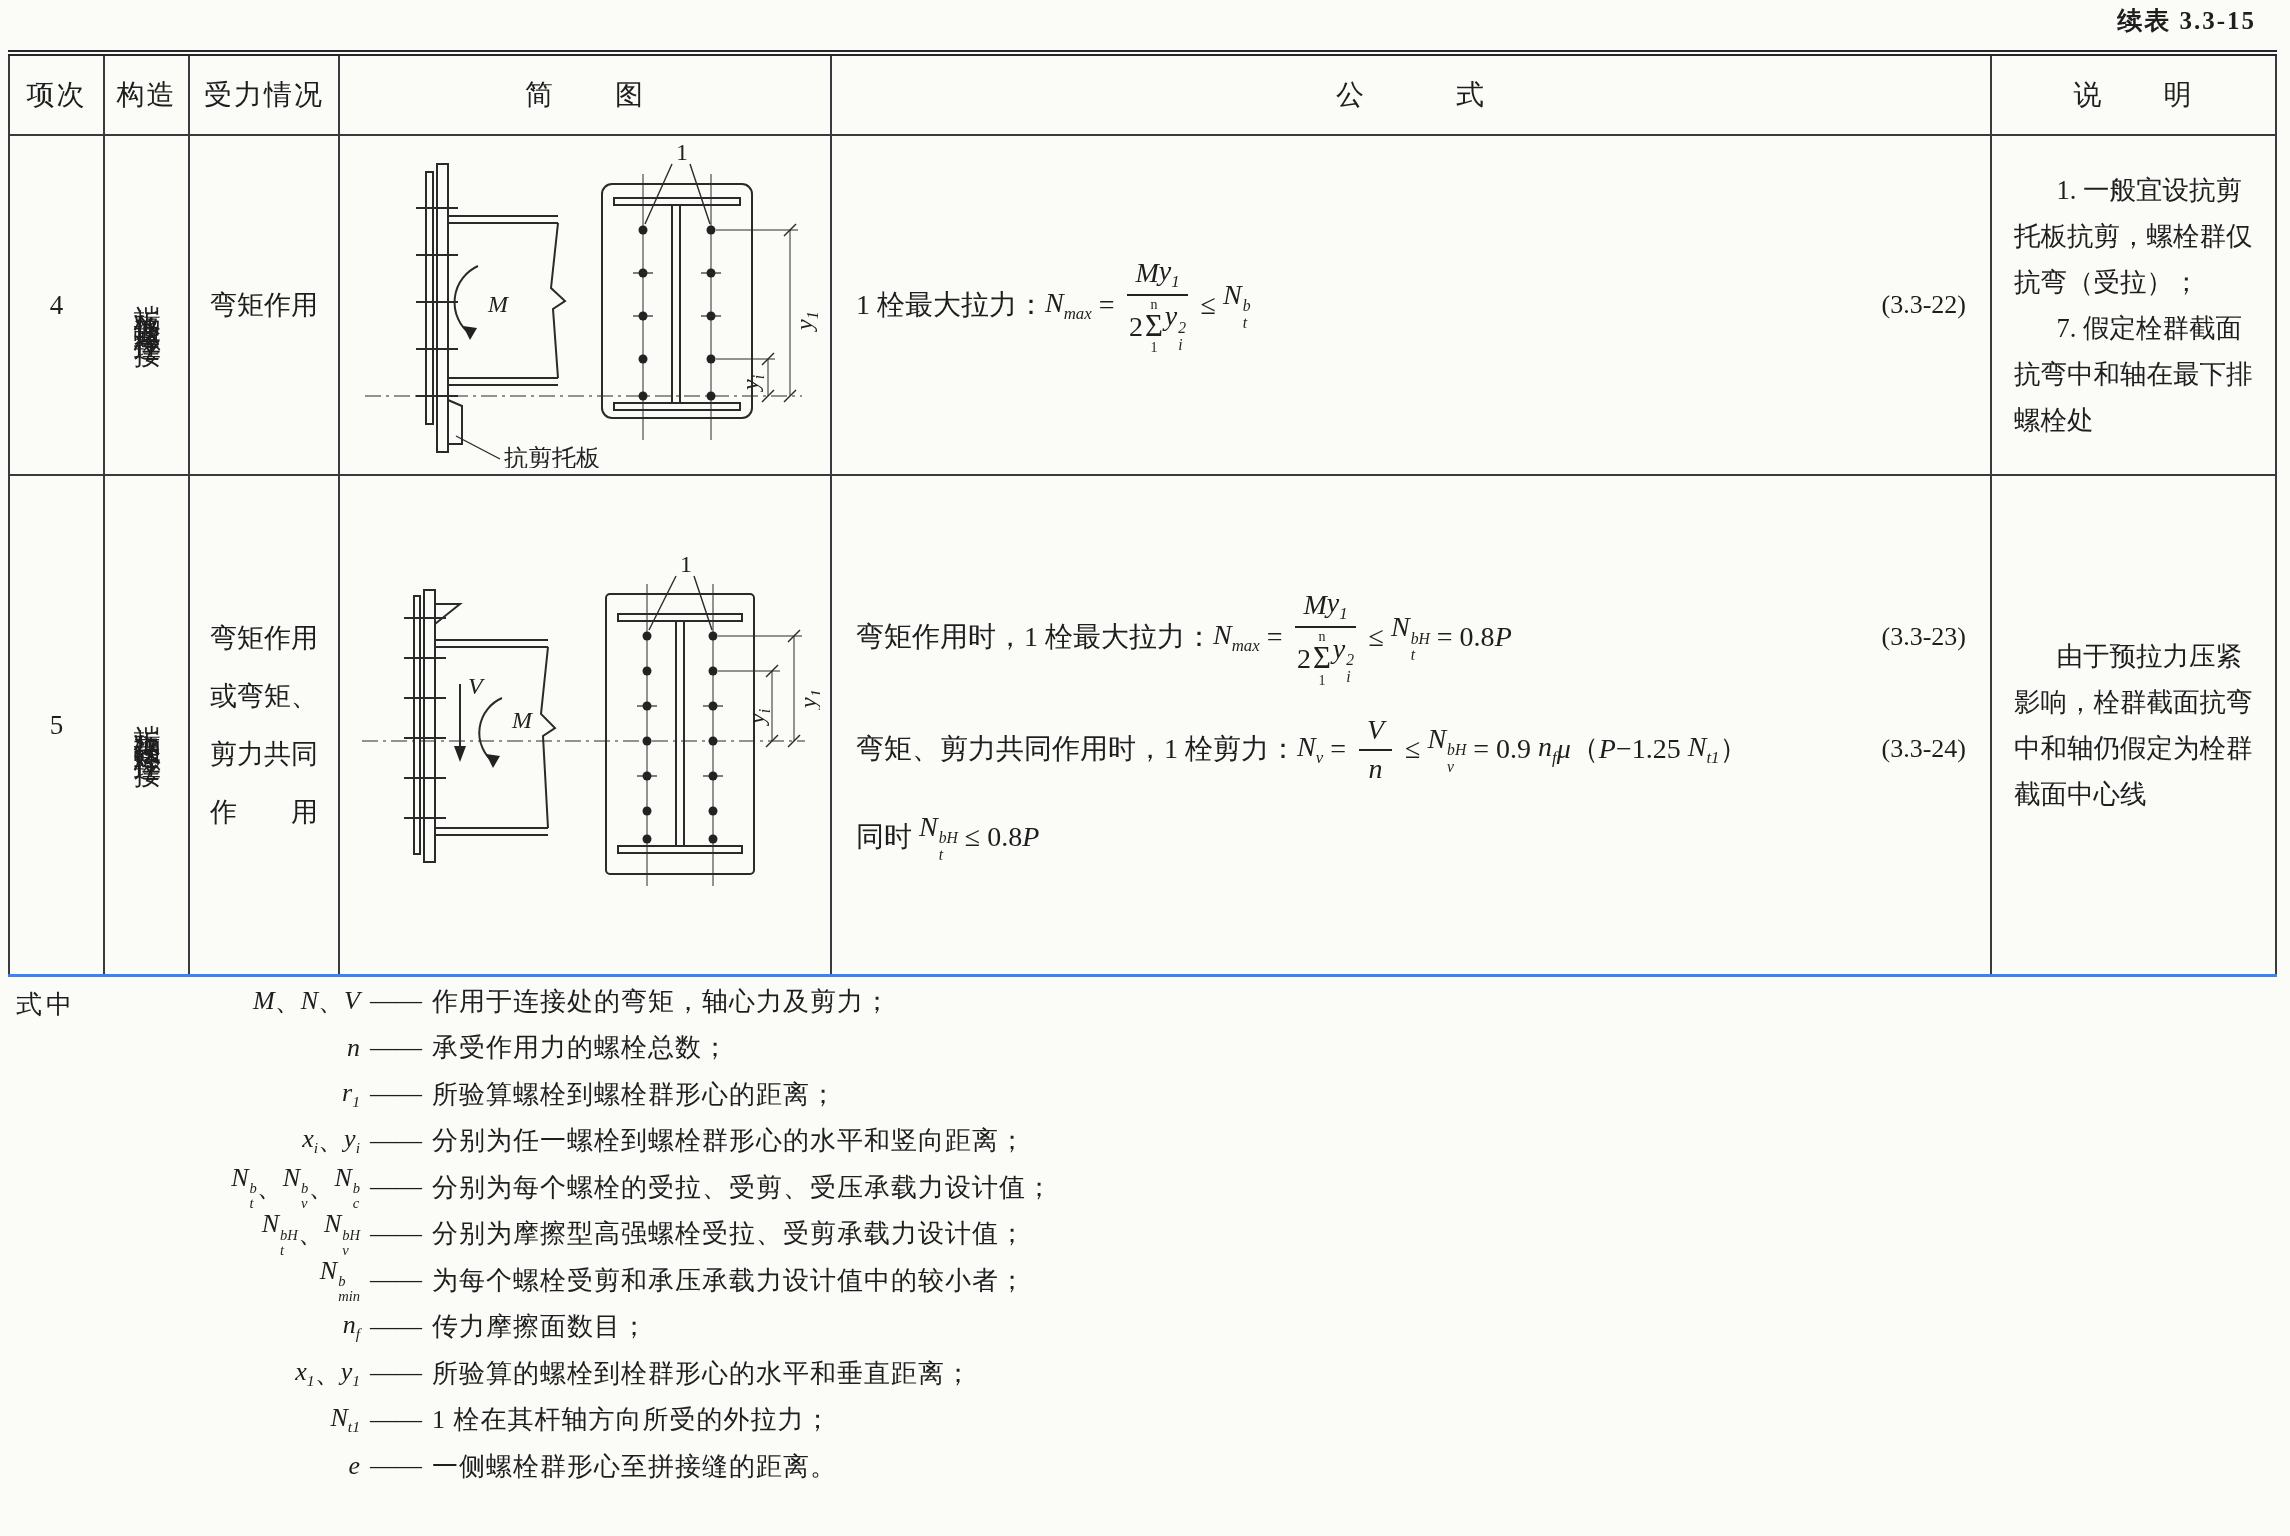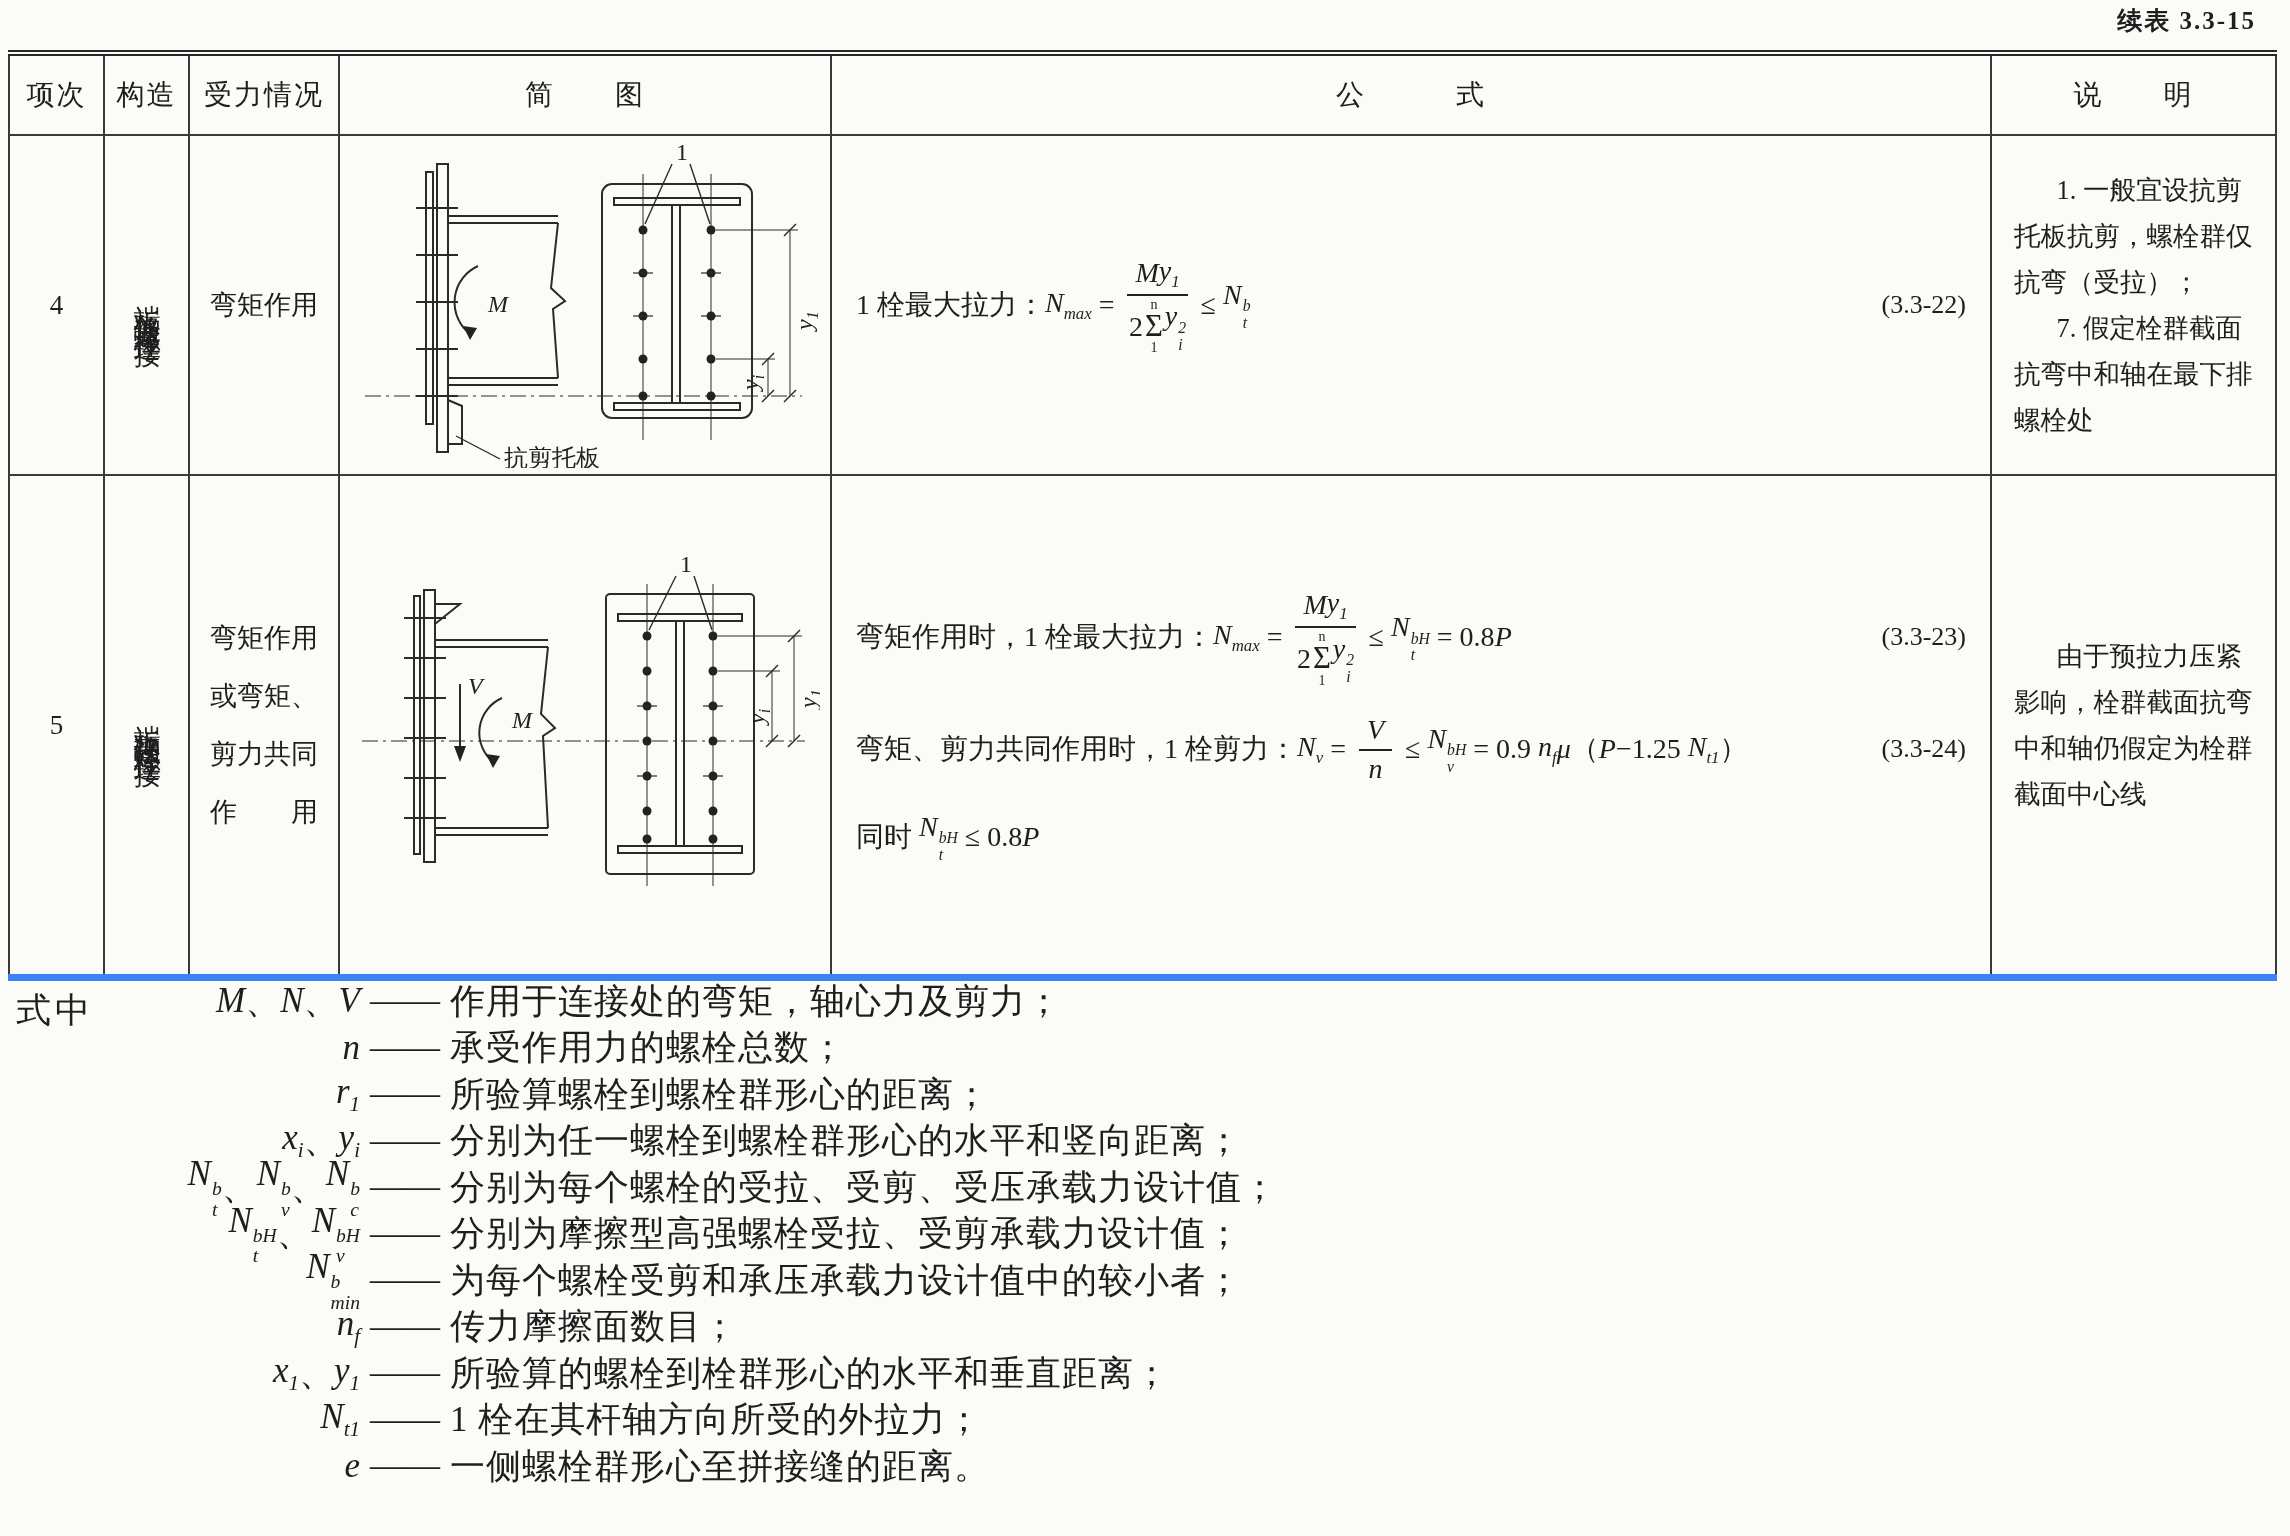--- a/index.html
+++ b/index.html
@@ -10,21 +10,21 @@
     position:relative;overflow:hidden;
   }
   .page{position:relative;width:2290px;height:1536px;}
   .title{
     position:absolute;top:4px;right:34px;
     font-size:25px;font-weight:bold;letter-spacing:2px;
   }
   table.tbl{
     position:absolute;left:8px;top:50px;width:2267px;
     border-collapse:collapse;table-layout:fixed;
-    border-top:6px double #26262a;border-bottom:7px solid #3b82f6;
+    border-top:6px double #26262a;border-bottom:3px solid #3b82f6;
   }
   table.tbl td{border:2px solid #3a3a3e;vertical-align:middle;}
   td.hdr{height:76px;text-align:center;font-size:28px;letter-spacing:2px;}
   td.c-item{text-align:center;font-size:27px;}
   td.c-cons{text-align:center;}
   .vtext{
     writing-mode:vertical-rl;text-orientation:upright;
     display:inline-block;font-size:27px;letter-spacing:5px;line-height:1.1;
   }
   td.c-load{text-align:center;font-size:27px;}
@@ -44,21 +44,21 @@
   .frac .den{display:flex;align-items:center;justify-content:center;padding-top:2px;}
   .sigma{display:inline-flex;flex-direction:column;align-items:center;margin:0 2px;}
   .sigma .lim{font-size:0.5em;line-height:1;}
   .sigma .schar{font-size:1.1em;line-height:0.95;}
   .supsub{display:inline-flex;flex-direction:column;align-items:flex-start;font-size:0.56em;line-height:1.05;vertical-align:-0.5em;margin-left:1px;}
   .eqno{margin-left:auto;padding-right:14px;font-size:26px;white-space:pre;}
   td.c-note{padding:10px 22px;font-size:26.5px;}
   .notewrap{display:flex;flex-direction:column;justify-content:center;height:100%;}
   .notewrap p{margin:0;line-height:46px;text-indent:1.6em;}
   
-  .footnote{position:absolute;left:16px;top:978px;width:2240px;font-size:35px;font-family:Liberation Serif, serif;}
+  .footnote{position:absolute;left:16px;top:978px;width:2240px;font-size:26px;font-family:Liberation Serif, serif;}
   .fn-label{position:absolute;left:0;top:9px;letter-spacing:4px;}
   .fn-entries{margin-left:92px;}
   .fn-row{display:flex;align-items:center;height:46.5px;}
   .fn-sym{display:flex;justify-content:flex-end;align-items:center;width:252px;}
   .fn-sym .tok{white-space:pre;}
   .fn-dash{padding:0 10px;white-space:pre;}
   .fn-desc{letter-spacing:1px;}
   
   svg text{fill:#222;stroke:none;}
   .dlab{font-size:24px;font-style:italic;font-family:"Liberation Serif",serif;}

